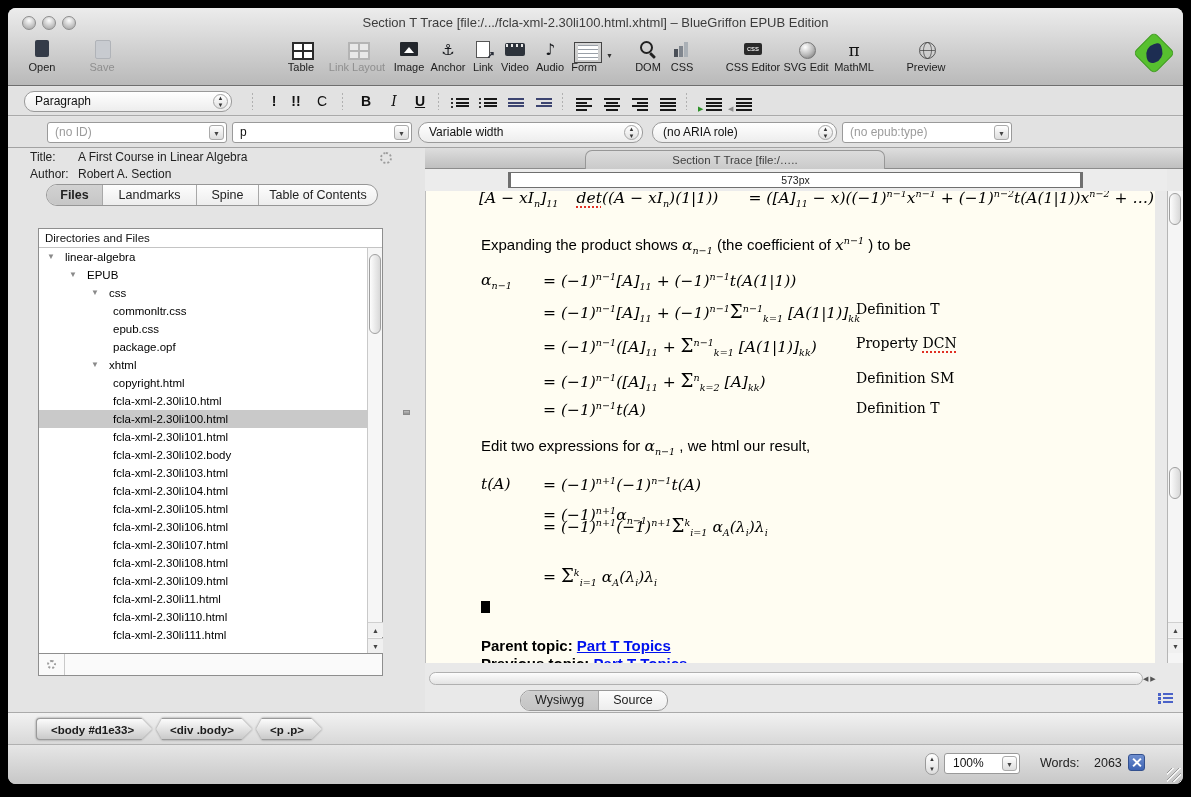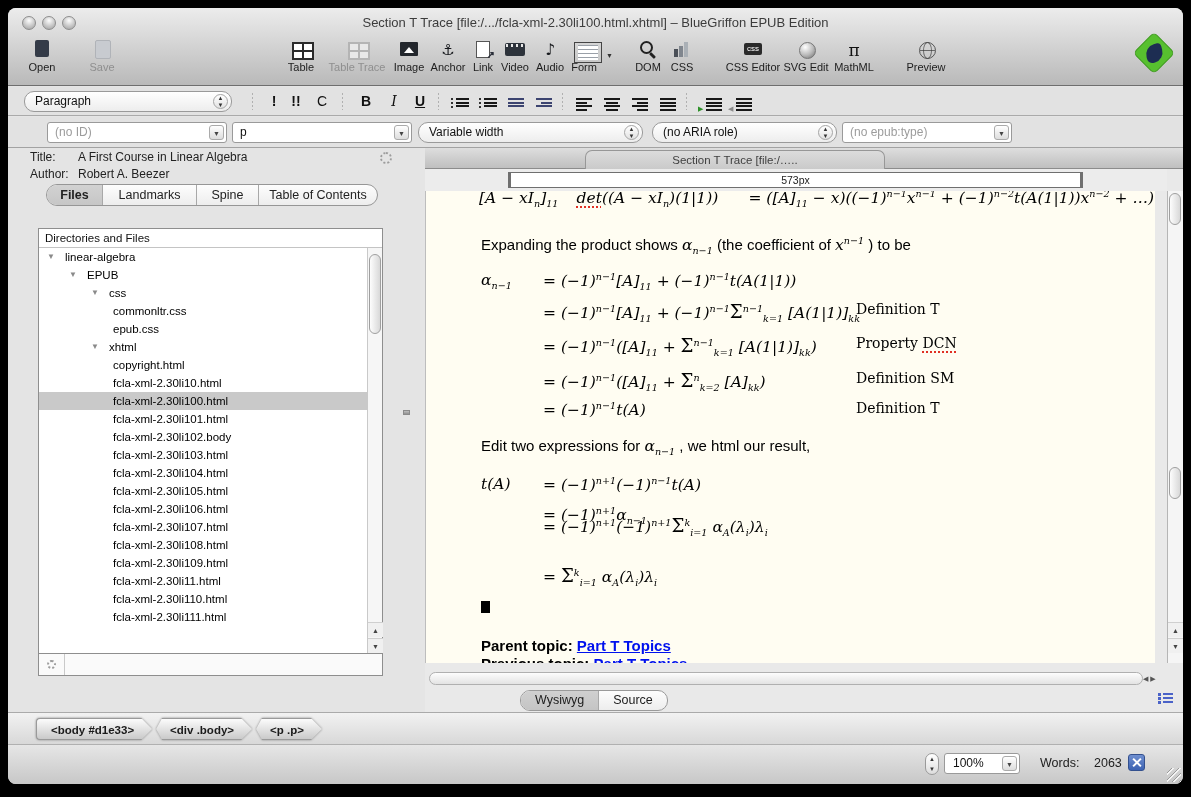--- a/index.html
+++ b/index.html
@@ -190,21 +190,21 @@
     <div class="tbtn disabled" style="left:72px;width:44px">
       <span class="ticon i-save"></span>
       <span class="tlbl">Save</span>
       </div>
     <div class="tbtn" style="left:272px;width:42px">
       <span class="ticon i-table"></span>
       <span class="tlbl">Table</span>
       </div>
     <div class="tbtn disabled" style="left:313px;width:72px">
       <span class="ticon i-tablelayout"></span>
-      <span class="tlbl">Table Trace</span>
+      <span class="tlbl">Link Layout</span>
       </div>
     <div class="tbtn" style="left:379px;width:44px">
       <span class="ticon i-image"></span>
       <span class="tlbl">Image</span>
       </div>
     <div class="tbtn" style="left:416px;width:48px">
       <span class="ticon i-anchor">⚓</span>
       <span class="tlbl">Anchor</span>
       </div>
     <div class="tbtn" style="left:457px;width:36px">
@@ -295,37 +295,38 @@
     <div class="combo" style="left:834px;width:170px">
       <span>(no epub:type)</span>
       <span class="dbtn">▼</span></div>
   </div>
 
   <div class="panel">
     <span class="meta" style="left:22px;top:2px">Title:</span>
     <span class="meta" style="left:70px;top:2px">A First Course in Linear Algebra</span>
     <span class="abs" style="left:372px;top:2px"><span class="gearglyph"></span></span>
     <span class="meta" style="left:22px;top:19px">Author:</span>
-    <span class="meta" style="left:70px;top:19px">Robert A. Beezer</span>
+    <span class="meta" style="left:70px;top:19px">Robert A. Section</span>
 
     <div class="segtabs">
       <div class="segtab sel" style="width:56px">Files</div>
       <div class="segtab" style="width:94px">Landmarks</div>
       <div class="segtab" style="width:62px">Spine</div>
       <div class="segtab" style="width:118px">Table of Contents</div>
     </div>
 
     <div class="treebox">
       <div class="treehdr">Directories and Files</div>
       <div class="trows">
         <div class="trow lvl0"><span class="tri">▼</span><span>linear-algebra</span></div>
         <div class="trow lvl1"><span class="tri">▼</span><span>EPUB</span></div>
         <div class="trow lvl2"><span class="tri">▼</span><span>css</span></div>
         <div class="trow lvl3"><span>commonltr.css</span></div>
         <div class="trow lvl3"><span>epub.css</span></div>
+        <div class="trow lvl2" style="padding-left:74px"><span>package.opf</span></div>
         <div class="trow lvl2"><span class="tri">▼</span><span>xhtml</span></div>
         <div class="trow lvl3"><span>copyright.html</span></div>
         <div class="trow lvl3"><span>fcla-xml-2.30li10.html</span></div>
         <div class="trow lvl3 sel"><span>fcla-xml-2.30li100.html</span></div>
         <div class="trow lvl3"><span>fcla-xml-2.30li101.html</span></div>
         <div class="trow lvl3"><span>fcla-xml-2.30li102.body</span></div>
         <div class="trow lvl3"><span>fcla-xml-2.30li103.html</span></div>
         <div class="trow lvl3"><span>fcla-xml-2.30li104.html</span></div>
         <div class="trow lvl3"><span>fcla-xml-2.30li105.html</span></div>
         <div class="trow lvl3"><span>fcla-xml-2.30li106.html</span></div>

